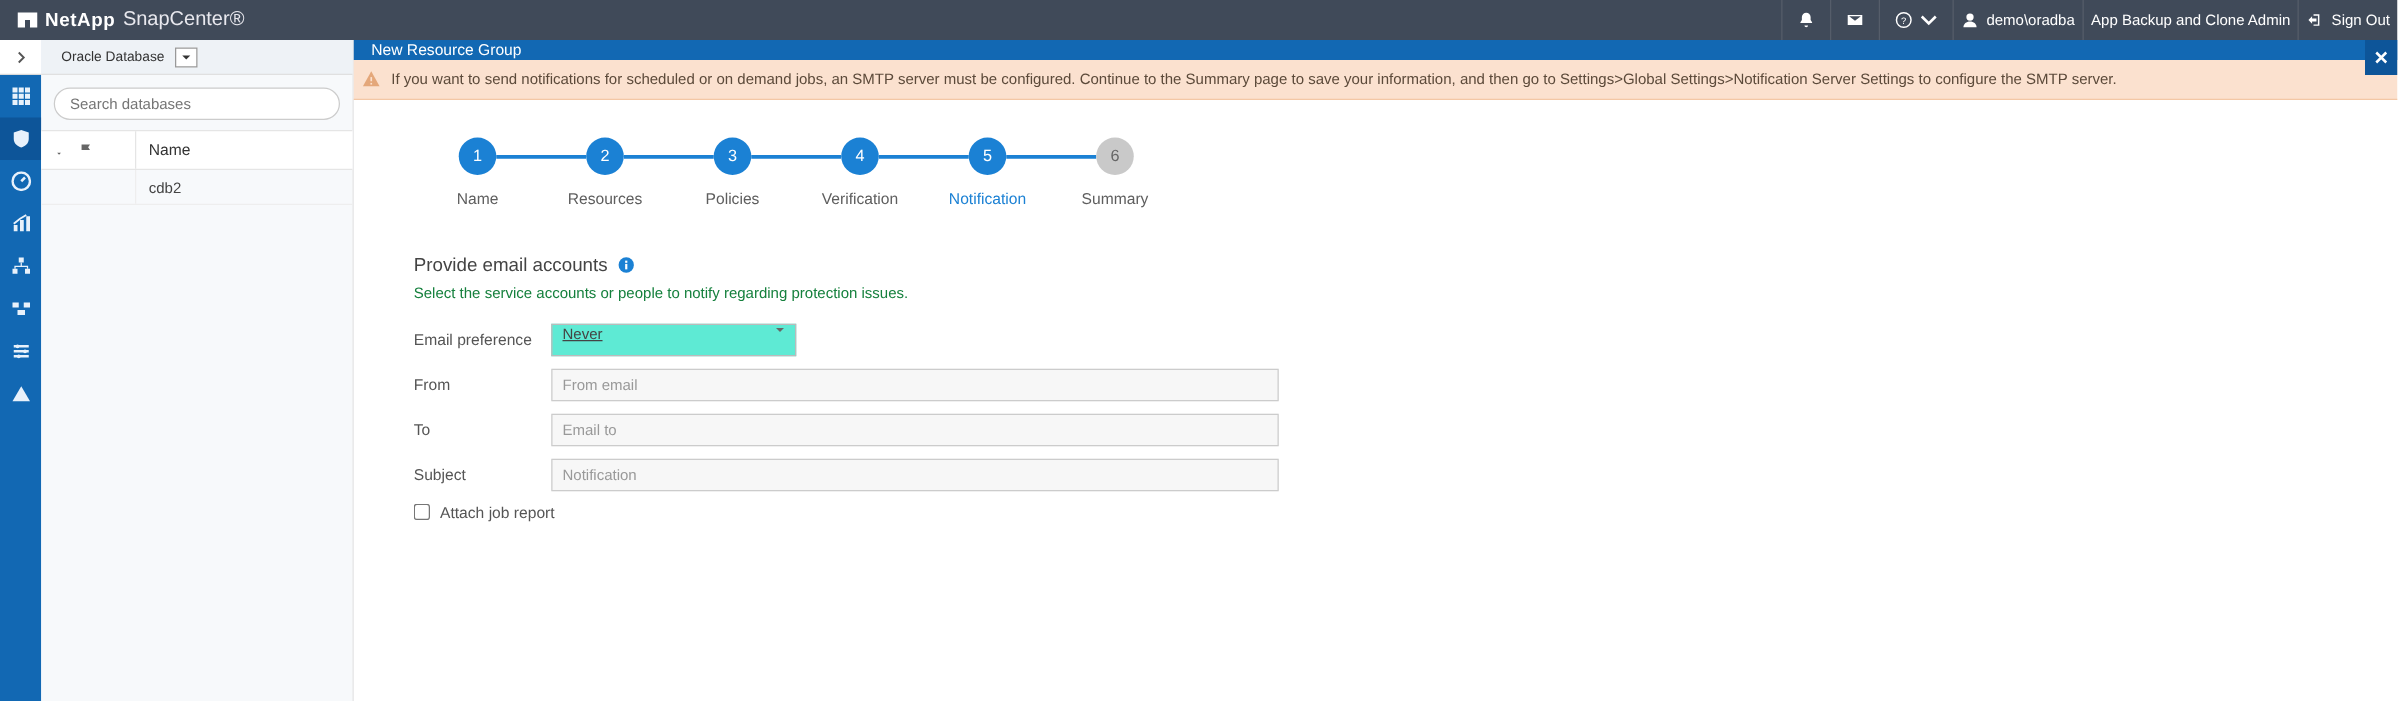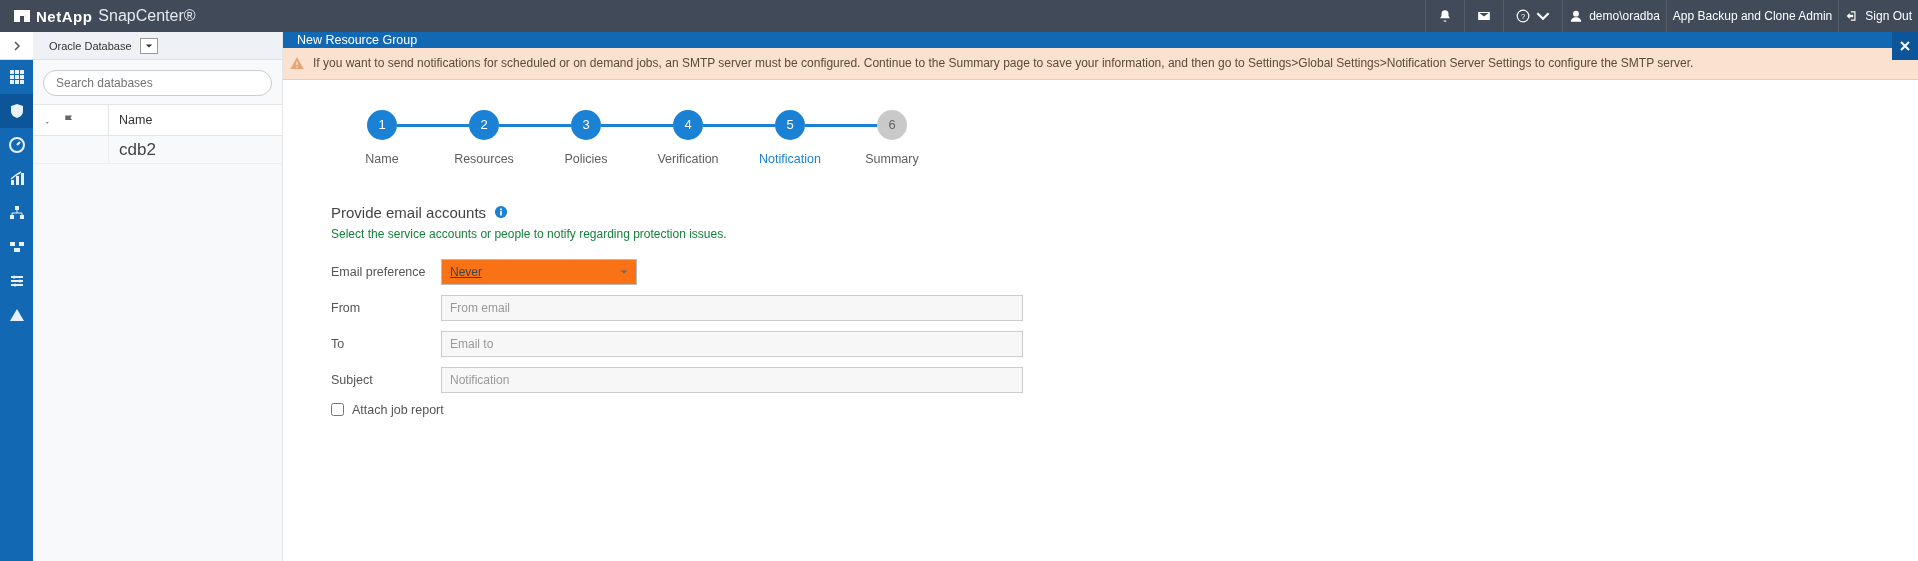--- a/index.html
+++ b/index.html
@@ -21,21 +21,21 @@
   .navrail .ni svg { width: 16px; height: 16px; fill: #e8f1fb; }
   .dbpanel { width: 250px; background: #f7f9fb; border-right: 1px solid #e5e5e5; display:flex; flex-direction:column;}
   .dbpanel-header { height: 28px; background: #eef2f6; border-bottom:1px solid #e0e0e0; display:flex; align-items:center; padding: 0 16px; color:#333; font-size: 11px; gap:8px;}
   .dbpanel-header .dd { width:18px; height:16px; border:1px solid #999; background:#fff; display:flex; align-items:center; justify-content:center;}
   .dbpanel-header .dd svg{width:8px;height:8px;fill:#333;}
   .dbpanel-search { padding: 10px 10px 8px; }
   .dbpanel-search input { width: 100%; height: 26px; border:1px solid #ccc; border-radius: 14px; padding: 0 12px; font-size: 12px; outline:none; }
   .dbpanel-tblhdr { display:flex; height:32px; border-top:1px solid #e5e5e5; border-bottom:1px solid #e5e5e5; background:#fff; font-size:12.5px; color:#333; }
   .dbpanel-tblhdr .ico-col { width:76px; display:flex; align-items:center; padding-left:12px; gap:6px; border-right:1px solid #e5e5e5;}
   .dbpanel-tblhdr .name-col { flex:1; display:flex; align-items:center; padding-left:10px; font-weight:400;}
-  .dbpanel-row { display:flex; height:28px; border-bottom:1px solid #eee; font-size:17px; }
+  .dbpanel-row { display:flex; height:28px; border-bottom:1px solid #eee; font-size:12px; }
   .dbpanel-row .ico-col { width:76px; border-right:1px solid #eee;}
   .dbpanel-row .name-col { flex:1; display:flex; align-items:center; padding-left:10px; color:#444;}
   .main { flex:1; display:flex; flex-direction:column; min-width:0; }
   .main-titlebar { height:16px; background:#1268b3; color:#fff; display:flex; align-items:center; padding:0 14px; font-size:12.5px; position:relative;}
   .main-titlebar .close { position:absolute; right:0; top:0; height:28px; width:26px; background:#0d5599; display:flex; align-items:center; justify-content:center; cursor:pointer;}
   .main-titlebar .close svg{width:12px;height:12px;fill:#fff;}
   .warnbar { background:#fbe1cf; border-bottom:1px solid #f3c7a5; color:#5c4a3a; font-size:12px; display:flex; padding:7px 12px 7px 6px; gap:8px; line-height:1.4;}
   .warnbar svg{width:16px;height:16px;flex:0 0 auto; fill:#e4a77a;}
   .wizard { padding: 30px 48px 0; }
   .steps { display:flex; align-items:flex-start; gap:0; }
@@ -49,21 +49,21 @@
   .step-label { margin-top:12px; font-size:12.5px; color:#5e5e5e; }
   .step.cur .step-label { color:#1b81d4; }
   .section { margin-top: 38px; }
   .section h2 { font-size:15px; font-weight:400; color:#444; display:flex; align-items:center; gap:8px; }
   .section h2 svg { width:14px; height:14px; fill:#1b81d4; }
   .section p.desc { font-size:12px; color:#15803d; margin-top:6px; }
   .form { margin-top:18px; }
   .form-row { display:flex; align-items:center; margin-bottom:10px; font-size:12.5px; color:#555; }
   .form-row label { width:110px; }
   .form-row .ctl { flex: 0 0 auto; }
-  .sel { width:196px; height:26px; border:1px solid #bbb; background:#f97316; display:flex; align-items:center; justify-content:space-between; padding:0 8px; font-size:12px; color:#444; cursor:pointer;text-decoration:underline; }
+  .sel { width:196px; height:26px; border:1px solid #bbb; background:#5eead4; display:flex; justify-content:space-between; padding:0 8px; font-size:12px; color:#444; cursor:pointer;text-decoration:underline; }
   .sel svg{width:8px;height:8px;fill:#666;}
   .txt { width:582px; height:26px; border:1px solid #ccc; background:#f7f7f7; padding:0 8px; font-size:12px; color:#888; }
   .txt::placeholder{color:#999;}
   .chk-row { display:flex; align-items:center; gap:8px; font-size:12.5px; color:#555; margin-top:4px;}
   .chk-row input {width:13px;height:13px;}
 </style>
 </head>
 <body>
 
 <div class="topbar">

